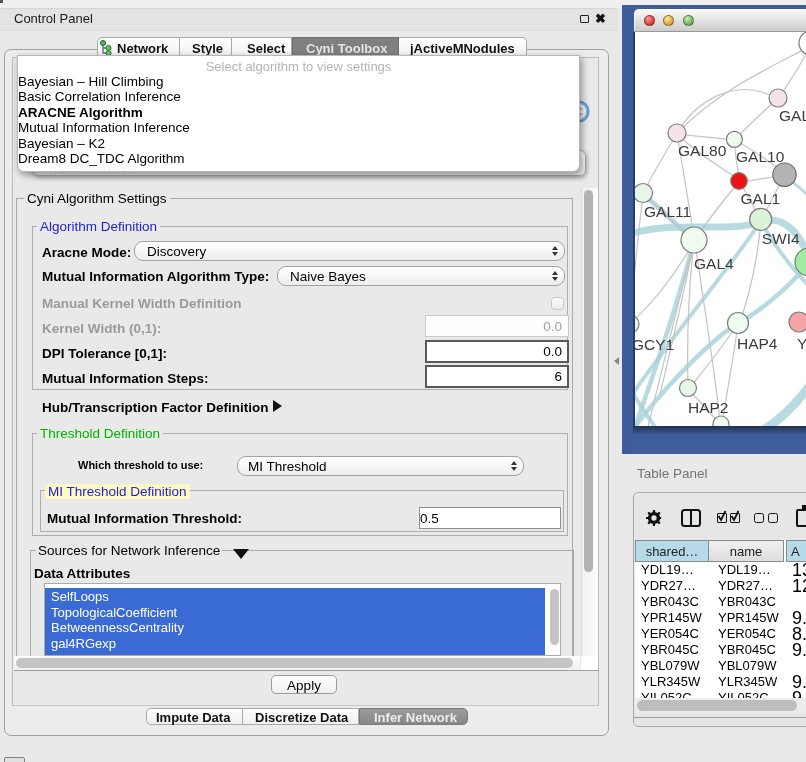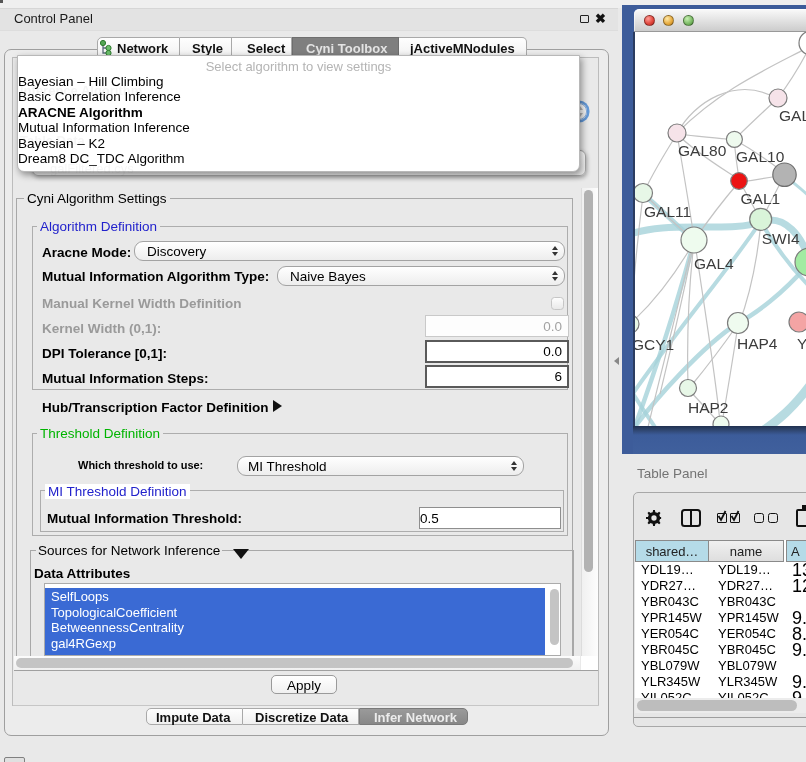--- a/index.html
+++ b/index.html
@@ -97,21 +97,21 @@
 <div class="abs" style="left:42px;top:400px;font-size:13.5px;font-weight:bold;color:#000;">Hub/Transcription Factor Definition</div>
 <div class="abs" style="left:273px;top:400px;width:0;height:0;border-top:6px solid transparent;border-bottom:6px solid transparent;border-left:9px solid #111;"></div>
 
 <div class="abs" style="left:32px;top:433px;width:536px;height:103px;border:1px solid #adadad;"></div>
 <div class="abs" style="left:37px;top:426px;background:#e9e9e9;padding:0 3px;font-size:13.5px;color:#00b400;">Threshold Definition</div>
 <div class="abs" style="left:78px;top:459px;font-size:11px;font-weight:bold;color:#000;">Which threshold to use:</div>
 <div class="abs combo" style="left:237px;top:456px;width:287px;height:20px;"></div>
 <div class="abs" style="left:248px;top:459px;font-size:13.5px;color:#000;z-index:2;">MI Threshold</div>
 
 <div class="abs" style="left:40px;top:490px;width:524px;height:42px;border:1px solid #adadad;"></div>
-<div class="abs" style="left:45px;top:484px;background:#ffffff;padding:0 3px;font-size:13.5px;color:#2222cc;">MI Threshold Definition</div>
+<div class="abs" style="left:45px;top:484px;background:#fef9c3;padding:0 3px;font-size:13.5px;color:#2222cc;">MI Threshold Definition</div>
 <div class="abs" style="left:47px;top:511px;font-size:13.5px;font-weight:bold;color:#000;">Mutual Information Threshold:</div>
 <div class="abs" style="left:419px;top:507px;width:142px;height:22px;background:#fff;border:1px solid #8e8e8e;text-align:left;font-size:13.5px;color:#000;padding:3px 6px 0 0;">0.5</div>
 
 <div class="abs" style="left:30px;top:550px;width:544px;height:121px;border:1px solid #a8a8a8;border-bottom:none;"></div>
 <div class="abs" style="left:36px;top:543px;background:#e9e9e9;padding:0 2px;font-size:13.5px;color:#000;">Sources for Network Inference</div>
 <div class="abs" style="left:233px;top:549px;width:0;height:0;border-left:8px solid transparent;border-right:8px solid transparent;border-top:10px solid #111;"></div>
 <div class="abs" style="left:34px;top:566px;font-size:13.5px;font-weight:bold;color:#000;">Data Attributes</div>
 
 <div class="abs" style="left:44px;top:583px;width:517px;height:73px;background:#fff;border:1px solid #ababab;overflow:hidden;">
   <div class="abs" style="left:0;top:4px;width:500px;height:69px;background:#3a6ad4;"></div>

